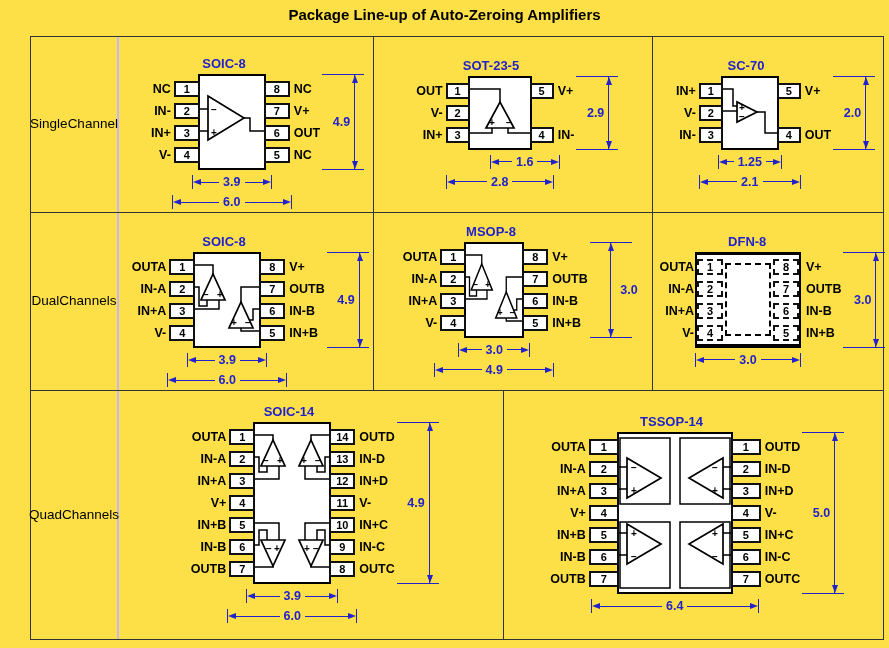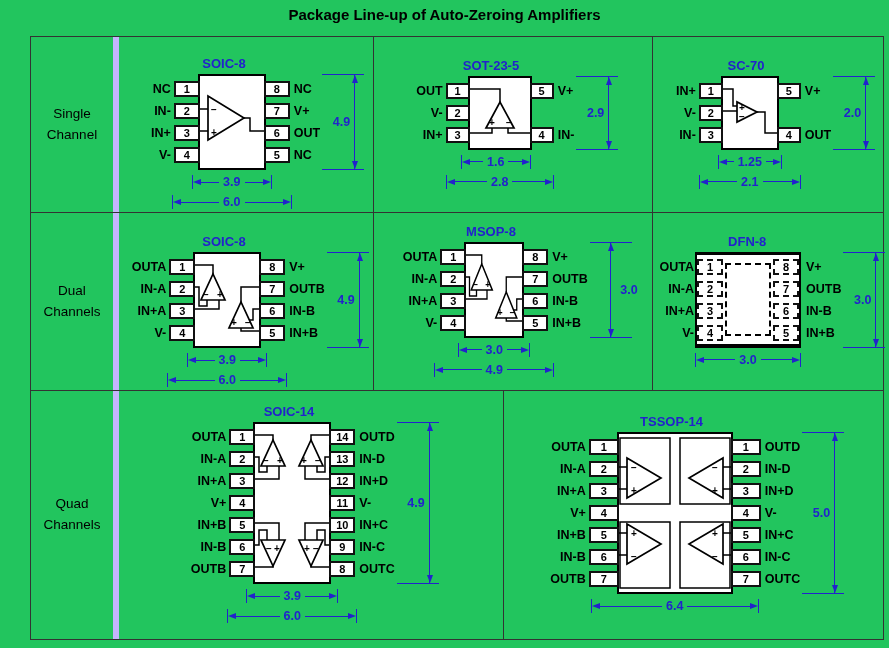--- a/index.html
+++ b/index.html
@@ -1,27 +1,27 @@
 <!DOCTYPE html>
 <html><head>
 <meta charset="utf-8">
 <style>
   * { margin:0; padding:0; box-sizing:border-box; }
   body { background:#fff; font-family:"Liberation Sans", sans-serif; color:#000; }
-  .page { position:relative; width:889px; height:648px; background:#22c55e; overflow:hidden; }
+  .page { position:relative; width:889px; height:648px; background:#fde047; overflow:hidden; }
   .main-title { position:absolute; top:6px; left:0; right:0; text-align:center;
                 font-size:15px; font-weight:bold; }
 
   .grid { position:absolute; left:30px; top:36px; width:854px; height:604px;
           border:1px solid #333; display:flex; flex-direction:column; }
   .trow { display:flex; border-bottom:1px solid #333; }
   .trow:last-child { border-bottom:none; }
   .r1 { height:176px; } .r2 { height:178px; } .r3 { flex:1; }
-  .label-cell { width:88px; flex:none; border-right:6px solid #c4b5fd;
-                display:flex; flex-direction:column; align-items:center; justify-content:center;
+  .label-cell { width:88px; flex:none; border-right:2px solid #c4b5fd;
+                display:flex; align-items:center; justify-content:center;
                 font-size:13.5px; line-height:1.55; }
   .cell { border-right:1px solid #333; display:flex; align-items:center; justify-content:center; }
   .cell:last-child { border-right:none; }
   .c-255 { width:255px; flex:none;align-items:flex-end; } .c-279 { width:279px; flex:none; }
   .c-fill { flex:1; } .c-385 { width:385px; flex:none;align-items:center; }
 
   
   .pkg { font-size:12.5px; }
   .pkg-title { color:#2222CC; font-weight:bold; font-size:13px; text-align:center;
                margin-bottom:3px; transform:translateX(-22px); }
@@ -90,21 +90,21 @@
             border-top:3.5px solid transparent; border-bottom:3.5px solid transparent; }
   .harrow.l { border-right:8px solid #2222CC; }
   .harrow.r { border-left:8px solid #2222CC; }
   .hline { flex:1; height:1px; background:#2222CC; }
   .hval { padding:0 4px; white-space:nowrap; }
 
   .p-soic8 .hdim.inner { width:80px; margin-left:64px; }
   .p-soic8 .hdim.outer { width:120px; margin-left:44px; }
   .p-msop8 .hdim.inner { width:72px; margin-left:64px; }
   .p-msop8 .hdim.outer { width:120px; margin-left:40px; }
-  .p-sot .hdim.inner { width:70px; margin-left:53px; }
+  .p-sot .hdim.inner { width:70px; margin-left:82px; }
   .p-sot .hdim.outer { width:108px; margin-left:38px; }
   .p-sc .hdim.inner { width:64px; margin-left:57px; }
   .p-sc .hdim.outer { width:102px; margin-left:38px; }
   .p-dfn .hdim.inner { width:106px; margin-left:42px; }
   .p-soic14 .hdim.inner { width:92px; margin-left:63px; }
   .p-soic14 .hdim.outer { width:130px; margin-left:44px; }
   .p-tssop .hdim.inner { width:124px; margin-left:70px; }
   .p-tssop .hdim.outer { width:168px; margin-left:48px; }
 </style>
 </head>

